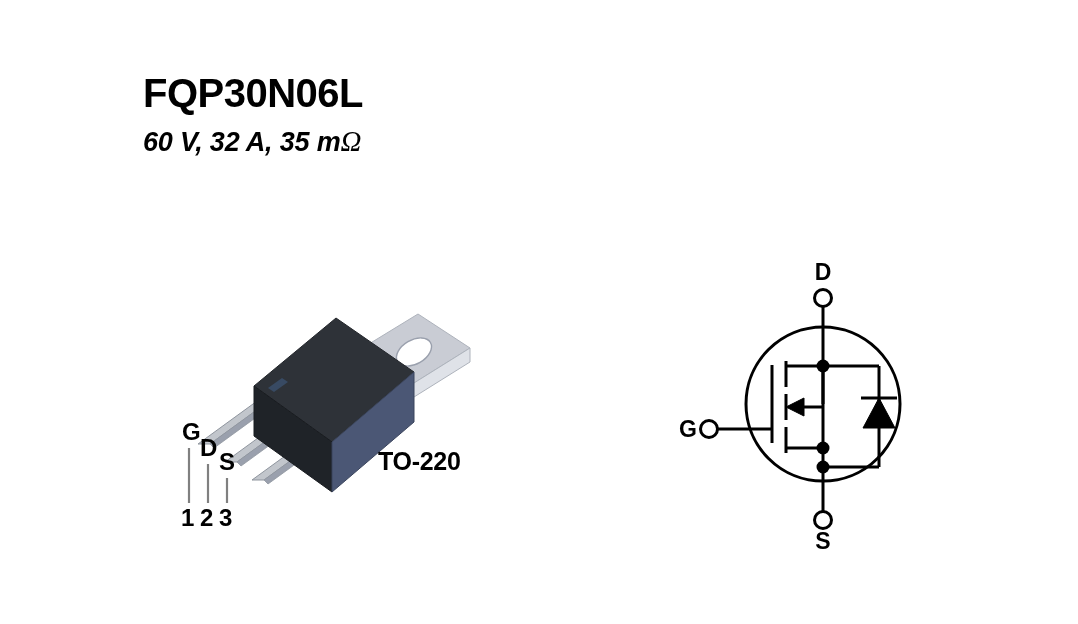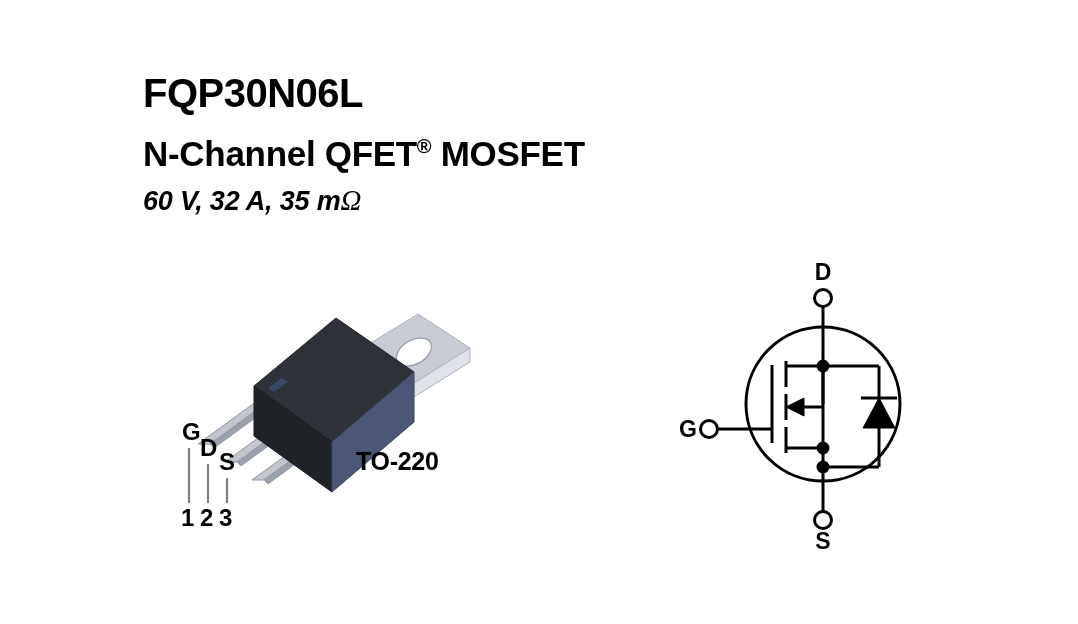--- a/index.html
+++ b/index.html
@@ -74,21 +74,21 @@
     position: absolute;
     left: 150px;
     top: 296px;
     width: 360px;
     height: 260px;
   }
   #package-svg { display: block; }
 
   #package-label {
     position: absolute;
-    left: 356px;
+    left: 378px;
     top: 447px;
     font-family: "Liberation Sans", sans-serif;
     font-weight: bold;
     font-size: 25px;
     letter-spacing: -0.3px;
     color: #000;
     white-space: nowrap;
   }
 
   
@@ -103,23 +103,20 @@
 </style>
 </head>
 <body>
 
 <div id="page">
 
   <div id="title-block">
 
     <div id="part-number">FQP30N06L</div>
 
-    <div id="product-line">
-      <span>N-Channel QFET</span><span class="reg">®</span><span> MOSFET</span>
-    </div>
 
     <div id="ratings-line">
       <span>60 V, 32 A, 35 m</span><span class="ohm">Ω</span>
     </div>
 
   </div>
 
   <div id="package-figure">
     <svg id="package-svg" width="360" height="260" viewBox="0 0 360 260">
 

